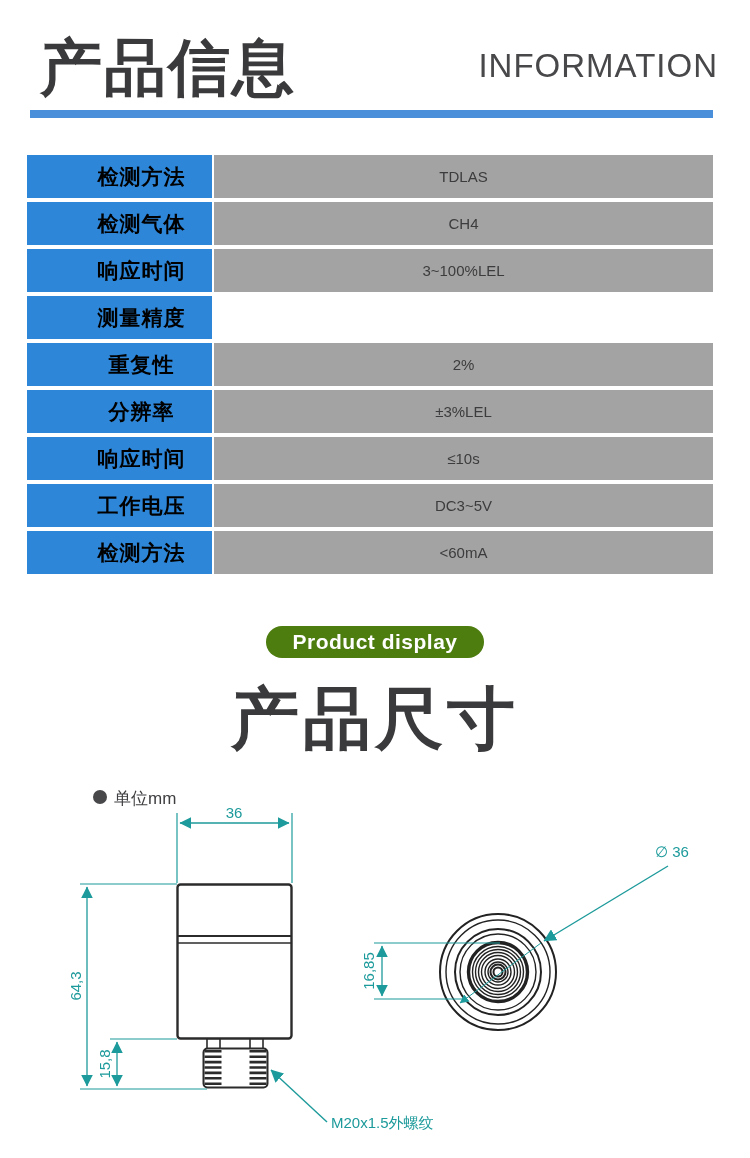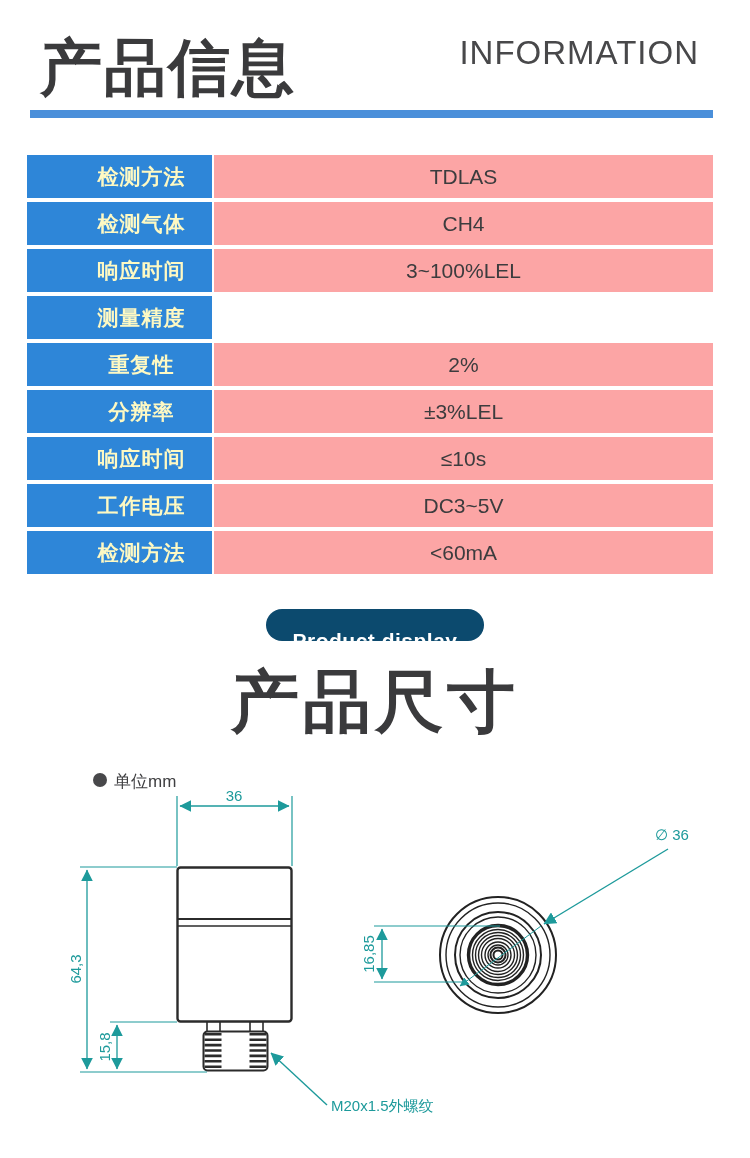--- a/index.html
+++ b/index.html
@@ -1,36 +1,36 @@
 <!DOCTYPE html>
 <html><head>
 <meta charset="utf-8">
 <style>
   * { margin:0; padding:0; box-sizing:border-box; }
   body { font-family:"Liberation Sans","DejaVu Sans",sans-serif; background:#fff; }
   .page { position:relative; width:750px; height:1158px; background:#ffffff; overflow:hidden; }
 
   
-  .header { display:flex; justify-content:space-between; align-items:flex-start; padding:34px 51px 0 40px; }
+  .header { display:flex; justify-content:space-between; align-items:center; padding:34px 32px 0 40px; }
   .page-title { font-size:62px; font-weight:bold; color:#3a3a3c; letter-spacing:2px; line-height:1.1; }
   .page-subtitle { font-size:33px; color:#48484a; letter-spacing:1px; padding-bottom:4px; }
   .title-underline { margin:8px 0 0 30px; width:683px; height:8px; background:#4a8fda; }
 
   
   .spec-table { margin:37px 37px 0 27px; }
   .spec-row { display:flex; height:43px; margin-bottom:4px; }
-  .spec-label { width:185px; background:#2e86d8; color:#fef9c3; font-size:21px; font-weight:bold;
+  .spec-label { width:185px; background:#2e86d8; color:#000000; font-size:21px; font-weight:bold;
                 display:flex; align-items:center; justify-content:center; letter-spacing:1px;padding-left:44px; }
-  .spec-value { flex:1; margin-left:2px; background:#fca5a5; color:#3c3c3e; font-size:21px;
+  .spec-value { flex:1; margin-left:2px; background:#a3a3a3; color:#3c3c3e; font-size:15px;
                 display:flex; align-items:center; justify-content:center; }
 
   
   .badge-wrap { display:flex; justify-content:center; margin-top:35px; }
-  .display-badge { background:#0c4a6e; color:#ffffff; font-size:21px; font-weight:bold;
-                   padding:16px 26px; height:32px; line-height:32px; border-radius:16px; letter-spacing:0.5px; }
+  .display-badge { background:#4d7c0f; color:#ffffff; font-size:21px; font-weight:bold;
+                   padding:0 26px; height:32px; line-height:32px; border-radius:16px; letter-spacing:0.5px;margin-top:17px; }
   .section-title { text-align:center; font-size:68px; font-weight:bold; color:#3a3a3c;
                    letter-spacing:4px; margin-top:16px; }
 
   
   .drawing-svg { display:block; margin-top:6px; }
   .dim-text { fill:#1d9a9b; font-size:15px; font-family:"Liberation Sans","DejaVu Sans",sans-serif; }
   .unit-text { fill:#3f3f41; font-size:17px; font-family:"Liberation Sans","DejaVu Sans",sans-serif; }
 </style>
 </head>
 <body>

